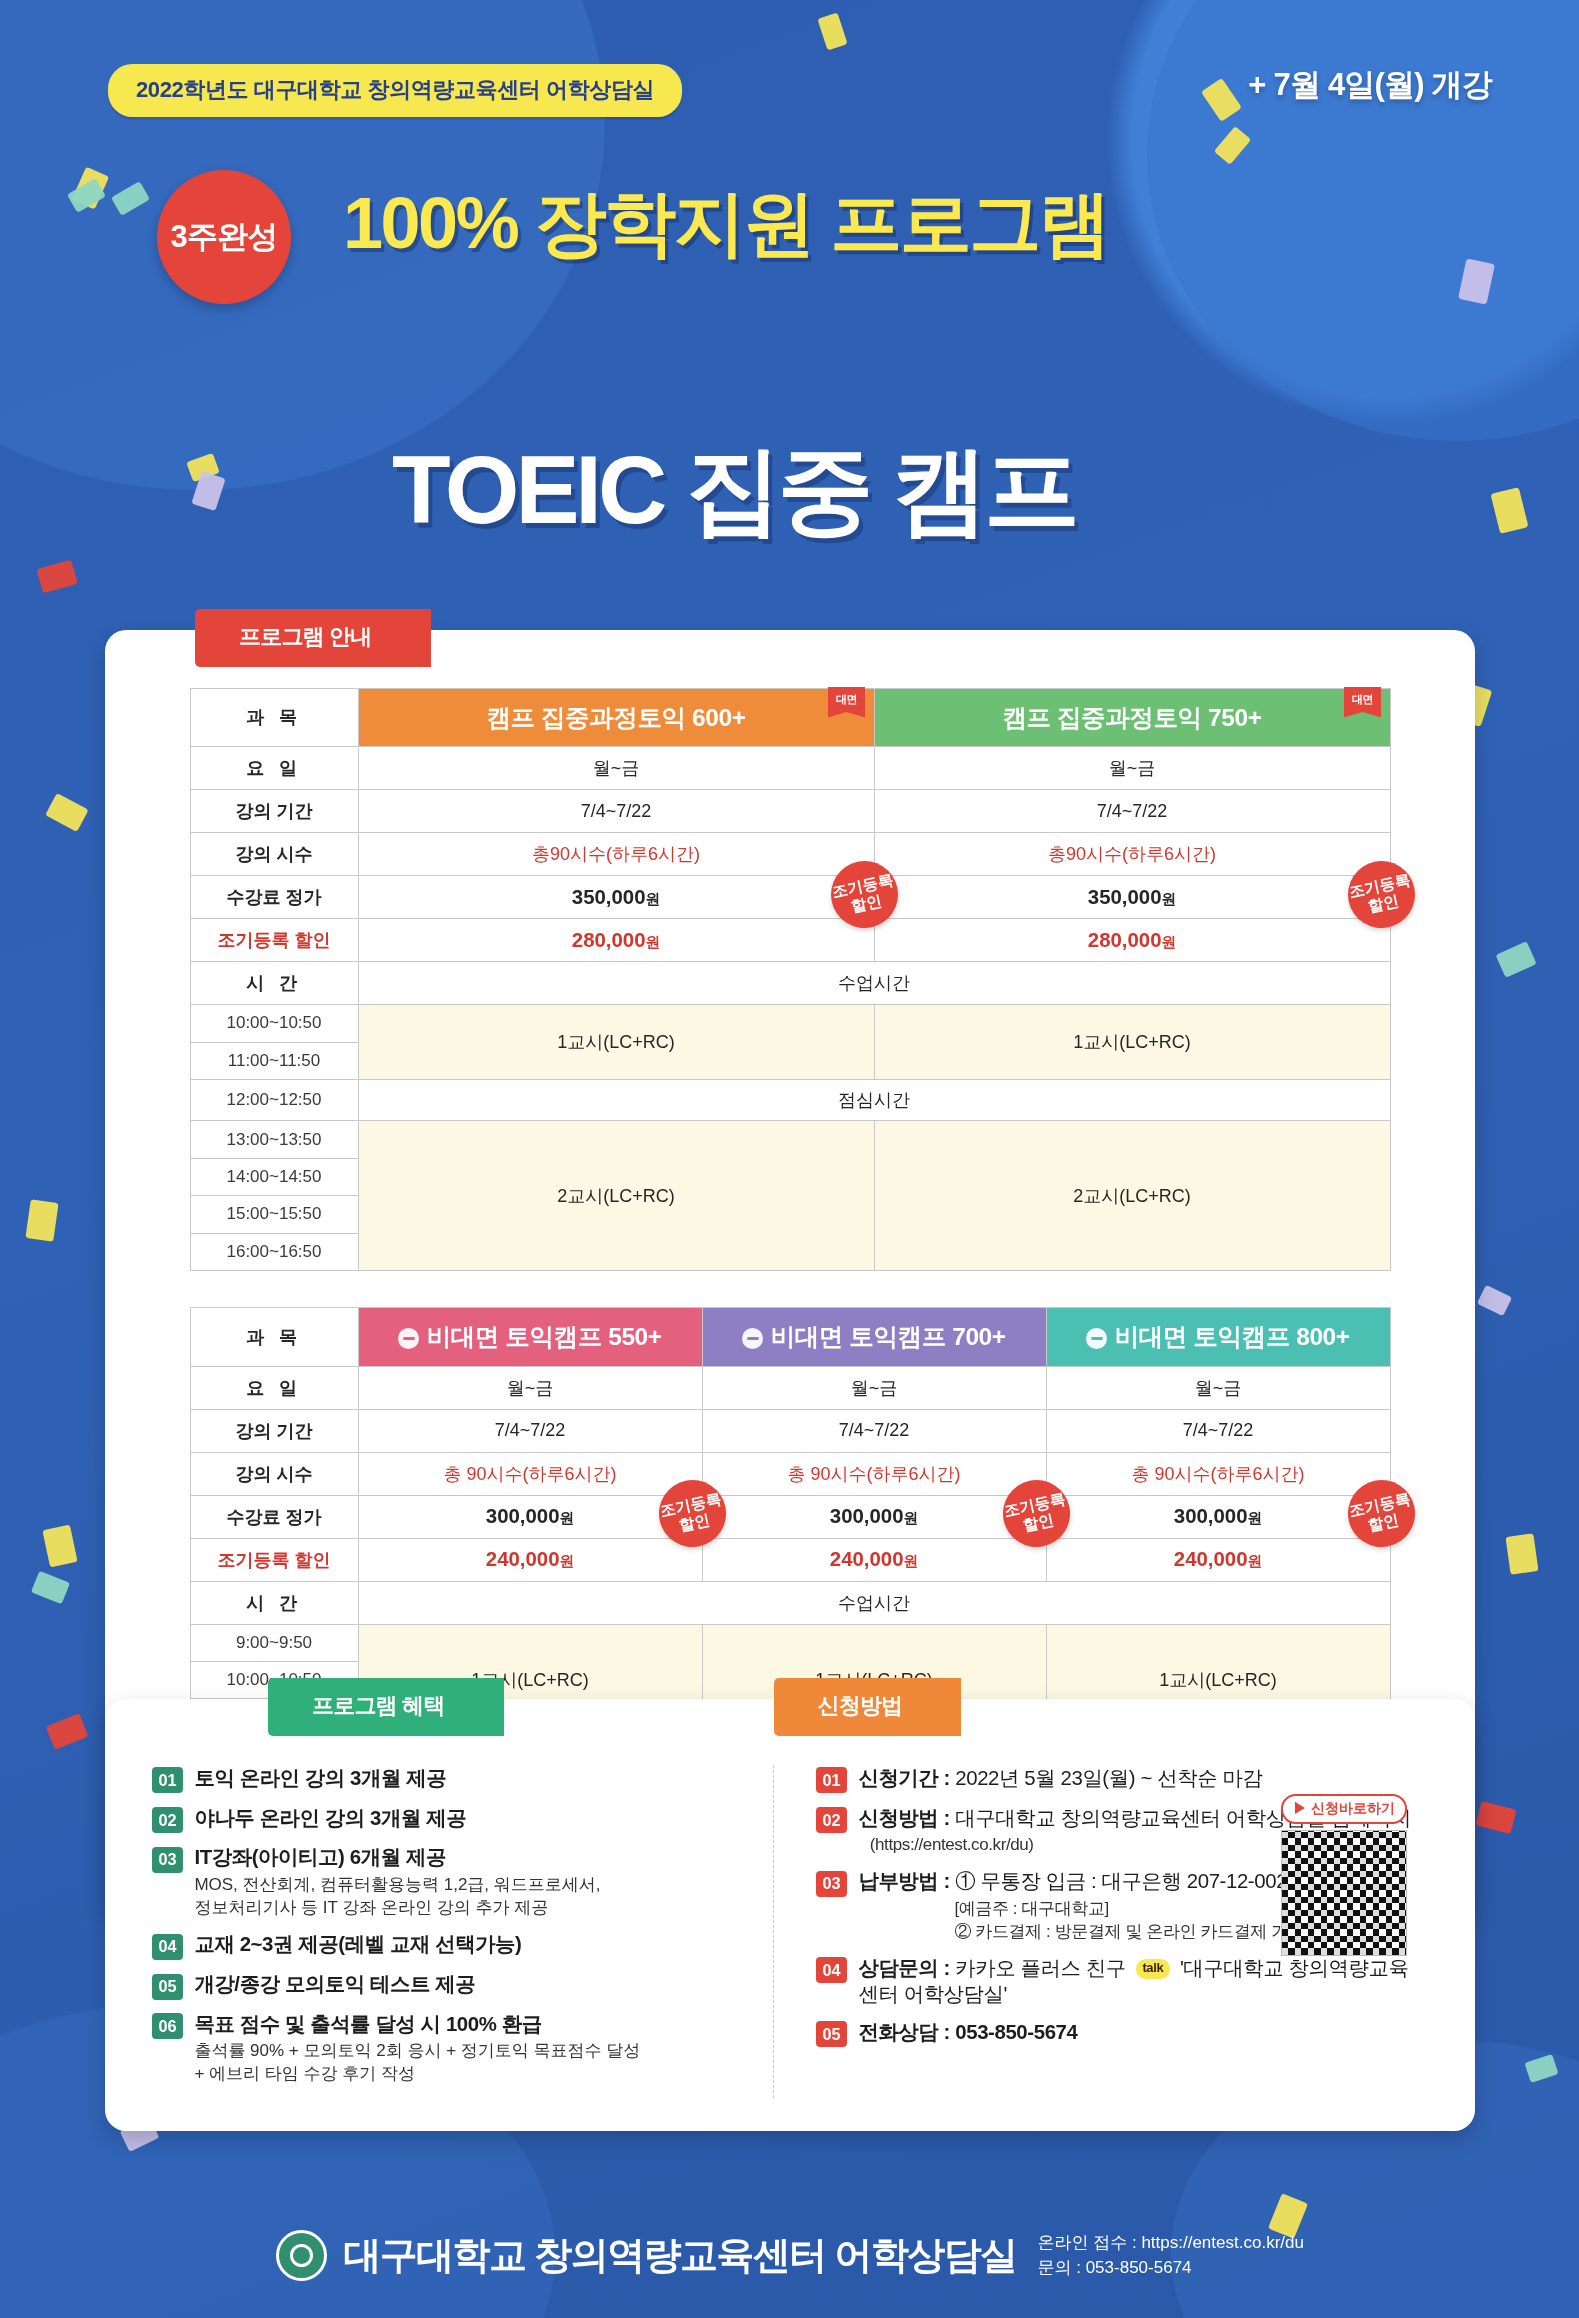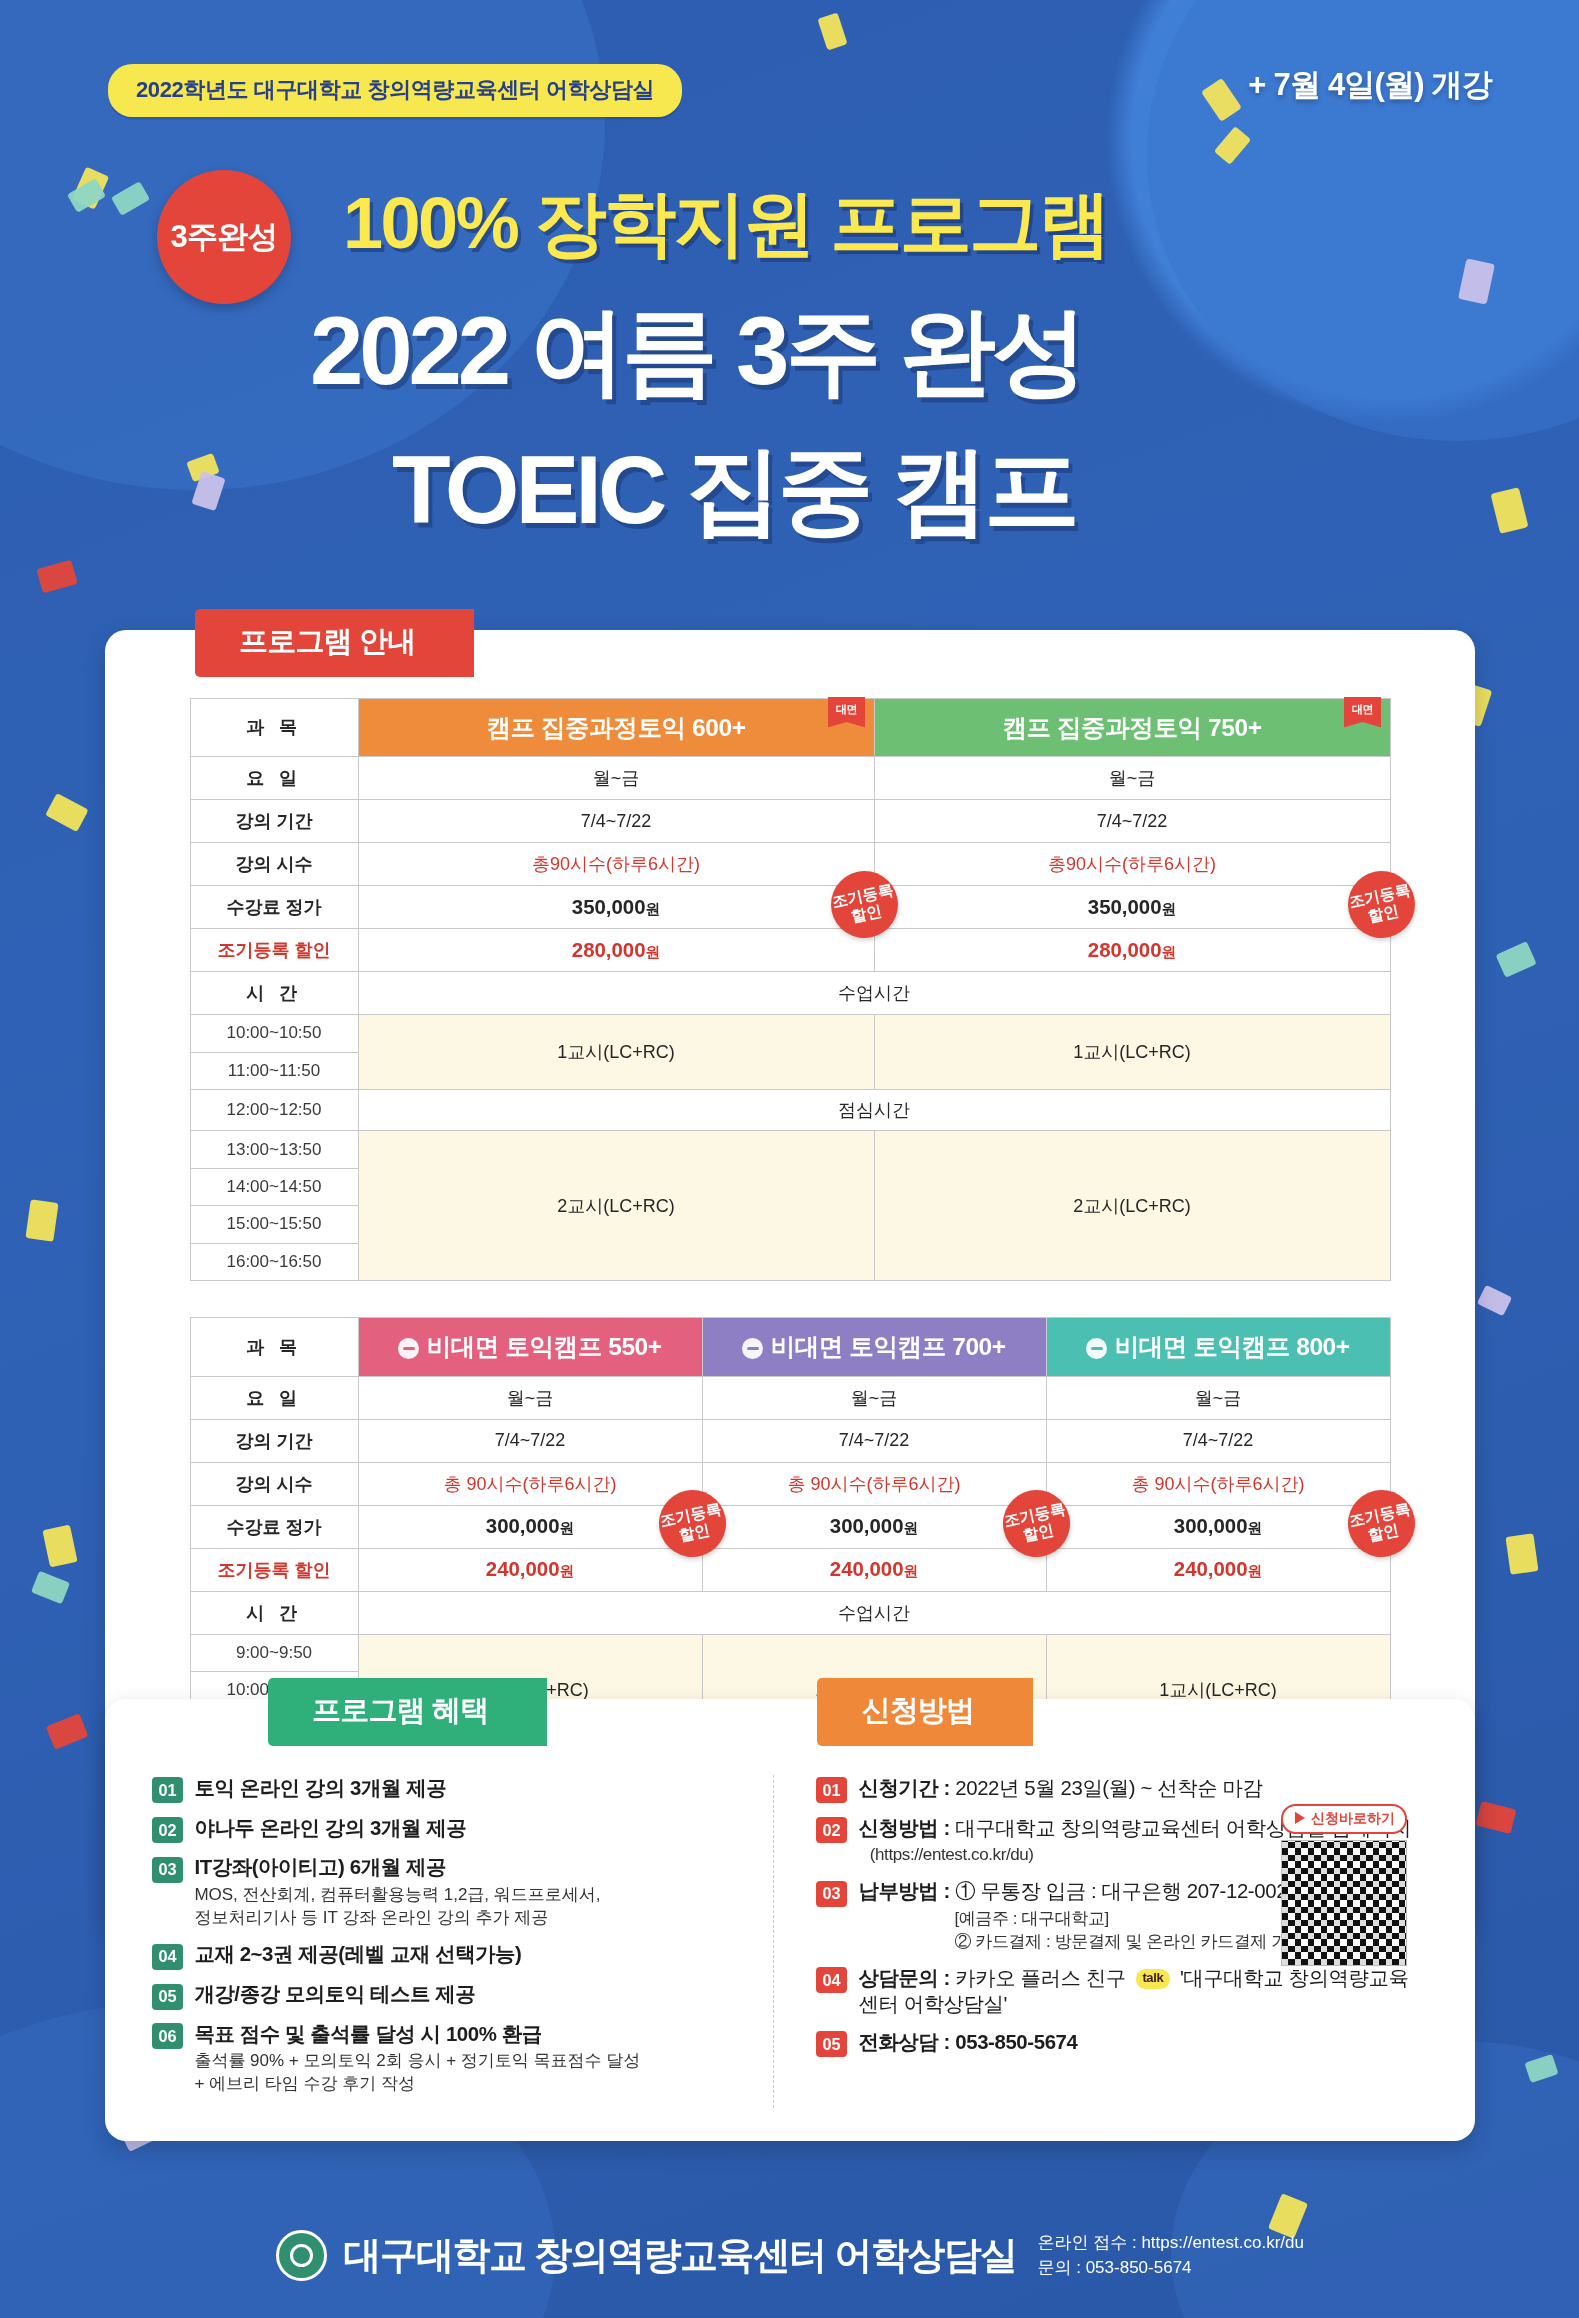--- a/index.html
+++ b/index.html
@@ -80,21 +80,21 @@
   .card {
     position:absolute; left:105px; top:630px; width:1370px;
     background:#ffffff; border-radius:21px;
     padding:0 0 28px 0;
     box-shadow:0 8.2px 21px rgba(0,0,0,.18);
   }
   .ribbon {
     position:relative; display:inline-block;
     margin:-21px 0 0 90px;
     background:#e4453a; color:#fff;
-    font-weight:bold; font-size:29px; letter-spacing:-0.8px;
+    font-weight:bold; font-size:22px; letter-spacing:-0.8px;
     padding:13px 59px 14.7px 44px;
     border-radius:4.9px 0 0 4.9px;
   }
   .ribbon::after {
     content:""; position:absolute; right:0px; top:0; bottom:0; width:33px;
     background:#e4453a;
     clip-path: polygon(0 0, 100% 0, 100% 100%, 0 100%, 55% 50%);
   }
   .ribbon.green { background:#2faf79; }
   .ribbon.green::after { background:#2faf79; }
@@ -241,21 +241,20 @@
 </div>
 
 <div class="header">
   <div class="tagline">2022학년도 대구대학교 창의역량교육센터 어학상담실</div>
   <div class="opening">+ 7월 4일(월) 개강</div>
   <div class="badge3w">
     <span>3주</span>
     <span>완성</span>
   </div>
   <div class="title1">100% 장학지원 프로그램</div>
-  <div class="title2">2022 여름 3주 완성</div>
   <div class="title3">TOEIC 집중 캠프</div>
 </div>
 
 <div class="card">
   <div class="ribbon">프로그램 안내</div>
 
   
   <div class="stampwrap" style="margin-top:21px;">
     <table class="sched">
       <tbody>

